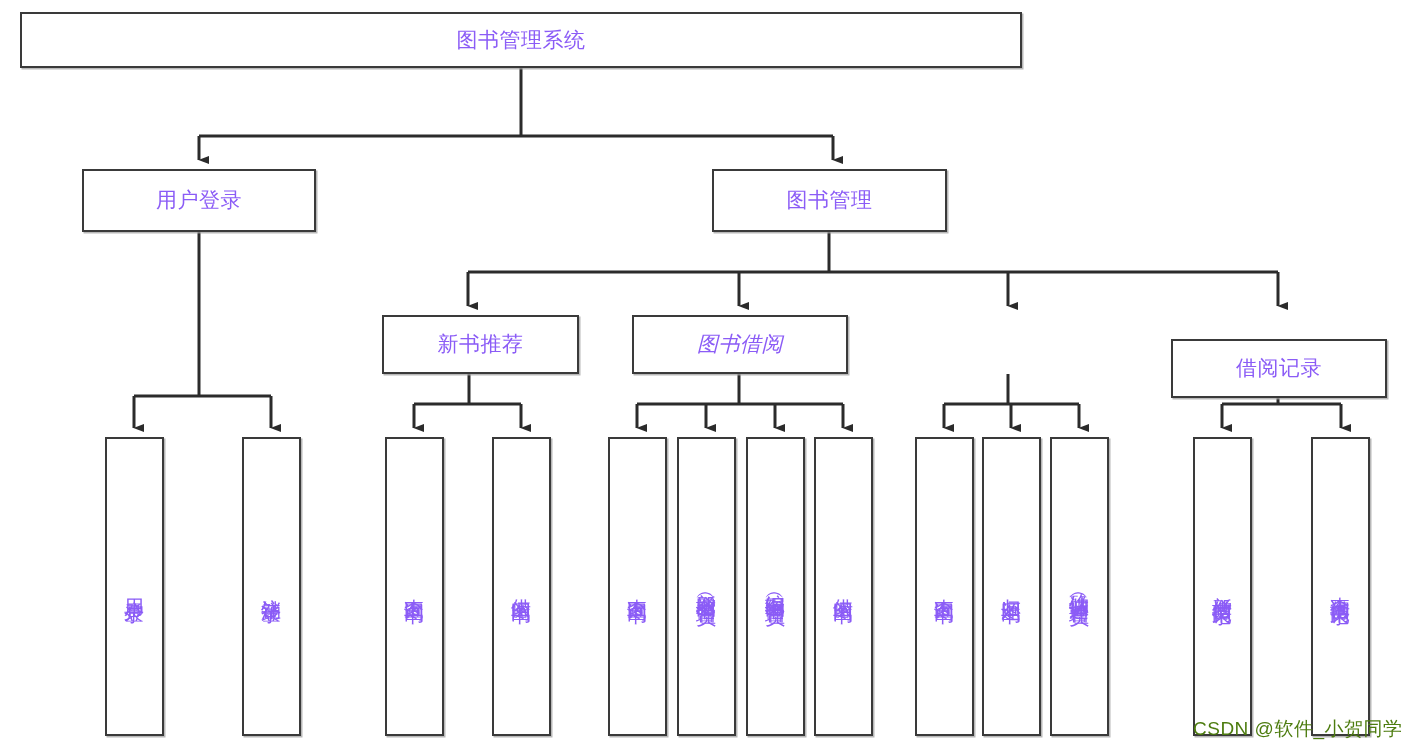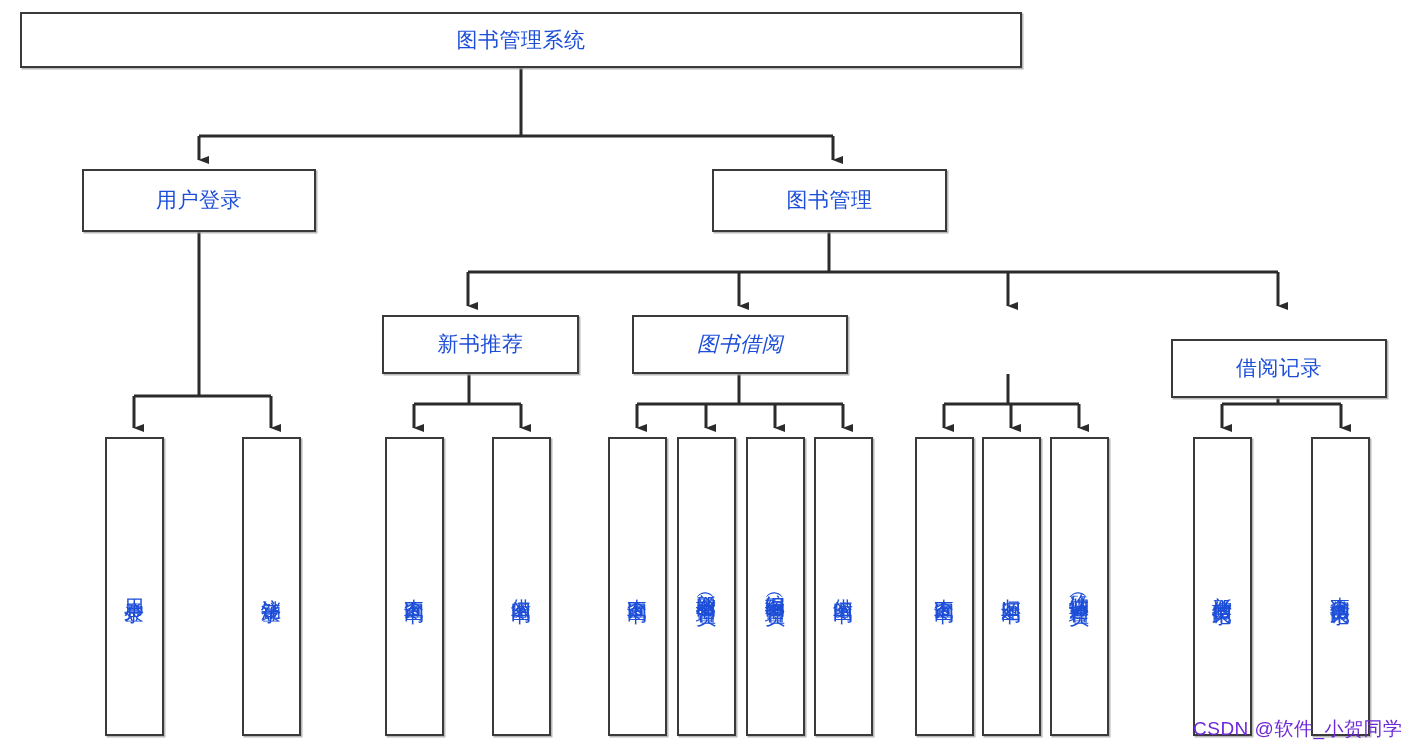--- a/index.html
+++ b/index.html
@@ -32,37 +32,37 @@
     position: absolute;
     box-sizing: border-box;
     background: #ffffff;
     border: 2.5px solid #3a3a3a;
     display: flex;
     align-items: center;
     justify-content: center;
     box-shadow: 1.5px 1.5px 0 0 rgba(160,160,160,0.75);
   }
   .node-label {
-    color: #1d4ed8;
+    color: #8b5cf6;
     font-size: 21px;
     line-height: 1.18;
     letter-spacing: 0.5px;
     text-align: center;
     white-space: nowrap;
   }
   .node.vertical .node-label {
     writing-mode: vertical-rl;
     text-orientation: upright;
     font-size: 20px;
     letter-spacing: 2px;
     line-height: 1.0;
   }
   .watermark {
     position: absolute;
-    color: #6d28d9;
+    color: #4d7c0f;
     font-size: 19px;
     letter-spacing: 0.5px;
     white-space: nowrap;
     user-select: none;
   }
 </style>
 </head>
 <body>
 
 <div id="diagram-root">

